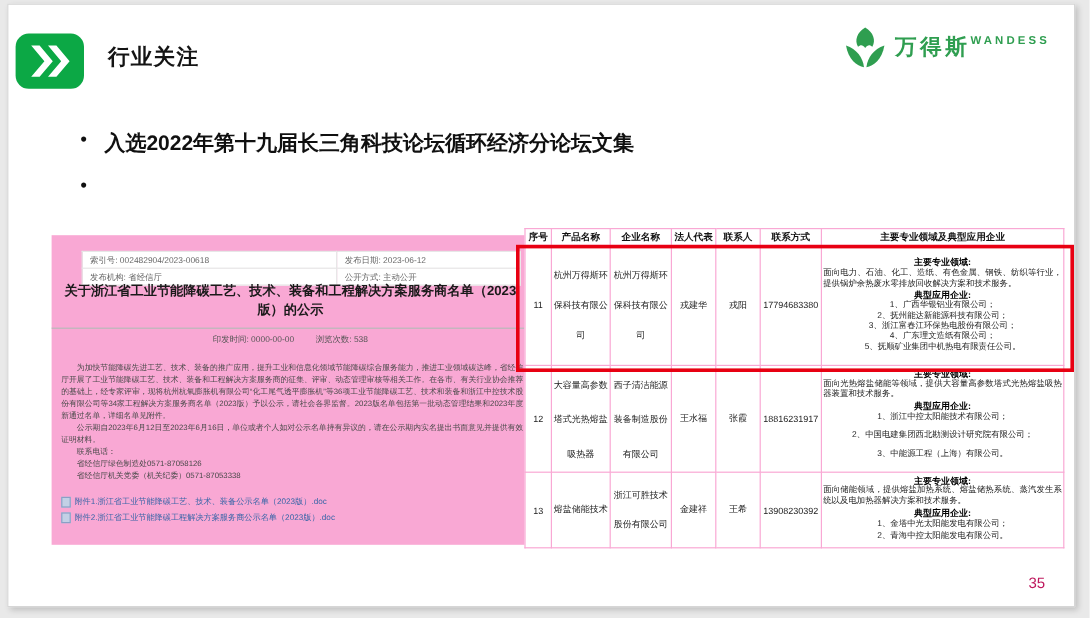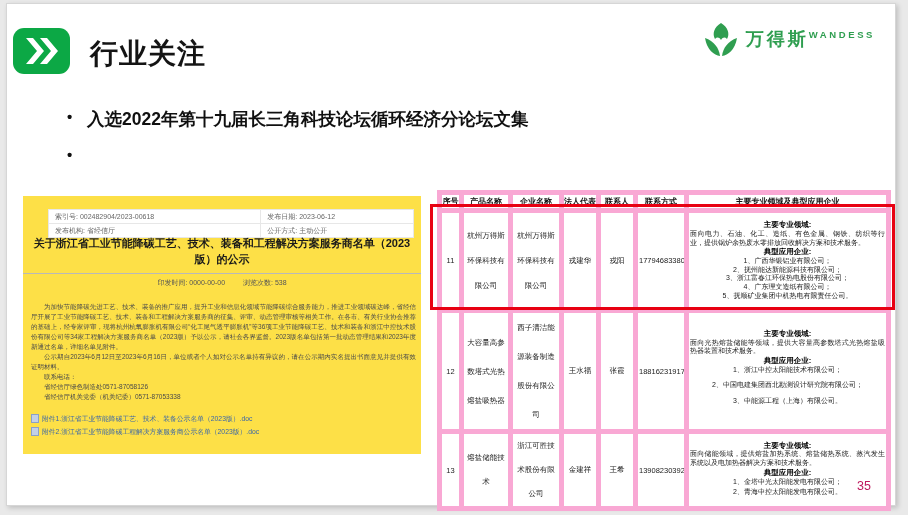--- a/index.html
+++ b/index.html
@@ -4,52 +4,52 @@
 <style>
   html,body{margin:0;padding:0;}
   body{width:908px;height:515px;background:#e9e9e9;position:relative;overflow:hidden;
        font-family:"Liberation Sans",sans-serif;}
   #slide{position:absolute;left:6px;top:3px;width:888px;height:501px;background:#ffffff;
          border:1px solid #d6d6d6;box-shadow:2px 2px 5px rgba(0,0,0,.18);}
 
   
   .chevron-badge{position:absolute;left:6px;top:24px;width:57px;height:46px;border-radius:11px;
                  display:flex;align-items:center;justify-content:center;}
-  .page-title{position:absolute;left:83px;top:31px;font-size:28px;font-weight:bold;color:#141414;letter-spacing:1px;}
+  .page-title{position:absolute;left:83px;top:31px;font-size:18px;font-weight:bold;color:#141414;letter-spacing:1px;}
   .logo{position:absolute;right:20px;top:16px;display:flex;align-items:center;gap:5px;}
   .logo-text{display:flex;flex-direction:row;line-height:1.1;}
   .logo-cn{font-size:18px;font-weight:bold;letter-spacing:3px;}
   .logo-en{font-size:9.5px;font-weight:bold;letter-spacing:2.6px;text-align:right;}
 
   
   .bullet-row{position:absolute;left:60px;width:800px;display:flex;font-weight:bold;font-size:17.5px;color:#101010;}
   .bullet-row .dot{width:20px;font-size:15px;padding-top:1px;}
   #bullet-0{top:103px;}
   #bullet-1{top:141px;}
 
   
-  #doc{position:absolute;left:16px;top:192px;width:398px;height:258px;background:#fde047;color:#4a4a4a;}
+  #doc{position:absolute;left:36px;top:192px;width:398px;height:258px;background:#f9a8d4;color:#4a4a4a;}
   .info-table{position:absolute;left:25px;top:13px;width:366px;border-collapse:collapse;font-size:7px;color:#666;}
   .info-table td{border:1px solid #e7e7e7;height:13px;padding:0 6px;background:#fff;white-space:nowrap;}
   .doc-title{position:absolute;top:40px;left:2px;right:2px;text-align:center;font-size:11px;font-weight:bold;
              color:#1a1a1a;line-height:15.5px;}
   .doc-divider{position:absolute;top:77px;left:0;right:0;border-top:1px solid #b9b9b9;}
   .doc-meta{position:absolute;top:82px;left:0;right:0;text-align:center;font-size:7px;color:#555;}
   .doc-meta span{margin:0 8px;}
   .doc-body{position:absolute;top:106px;left:8px;right:5px;font-size:6.5px;line-height:10px;color:#4a4a4a;text-align:justify;}
   .doc-body p{margin:0;text-indent:2em;}
   .doc-body .line{text-indent:2em;}
   .attachments{margin-top:10px;}
   .attach-link{display:flex;align-items:center;gap:3px;color:#3a66a8;font-size:6.8px;line-height:13px;cursor:pointer;}
   .doc-icon{display:inline-block;width:6px;height:7px;background:#c3d0e6;border:1px solid #8aa0c6;flex:0 0 auto;}
 
   
   #company-table{position:absolute;left:430px;top:186px;width:449px;border-collapse:collapse;table-layout:fixed;
                  background:#fff;}
-  #company-table th,#company-table td{border:5px solid #f9a8d4;}
+  #company-table th,#company-table td{border:1px solid #f9a8d4;}
   #company-table th{font-size:8px;font-weight:bold;color:#111;height:13px;padding:0;background:#fff;}
   #company-table td{font-size:7.5px;color:#222;text-align:center;vertical-align:middle;padding:0 1px;
                     overflow:hidden;}
   td.spec{text-align:left;vertical-align:top;padding:2px 4px 2px 5px;}
   .spec-label{font-weight:bold;font-size:7.5px;line-height:9.5px;color:#000;}
   .spec-text{font-size:7px;line-height:8.8px;text-align:justify;}
   .apps div{font-size:7px;line-height:8.8px;}
   tr.r0{height:100px;} tr.r0 .wrap-cell{line-height:25px;}
   tr.r1{height:89px;}  tr.r1 .wrap-cell{line-height:29px;} tr.r1 .apps div{margin-bottom:7px;}
   tr.r2{height:63px;}  tr.r2 .wrap-cell{line-height:24px;} tr.r2 .apps div{margin-bottom:2px;}

